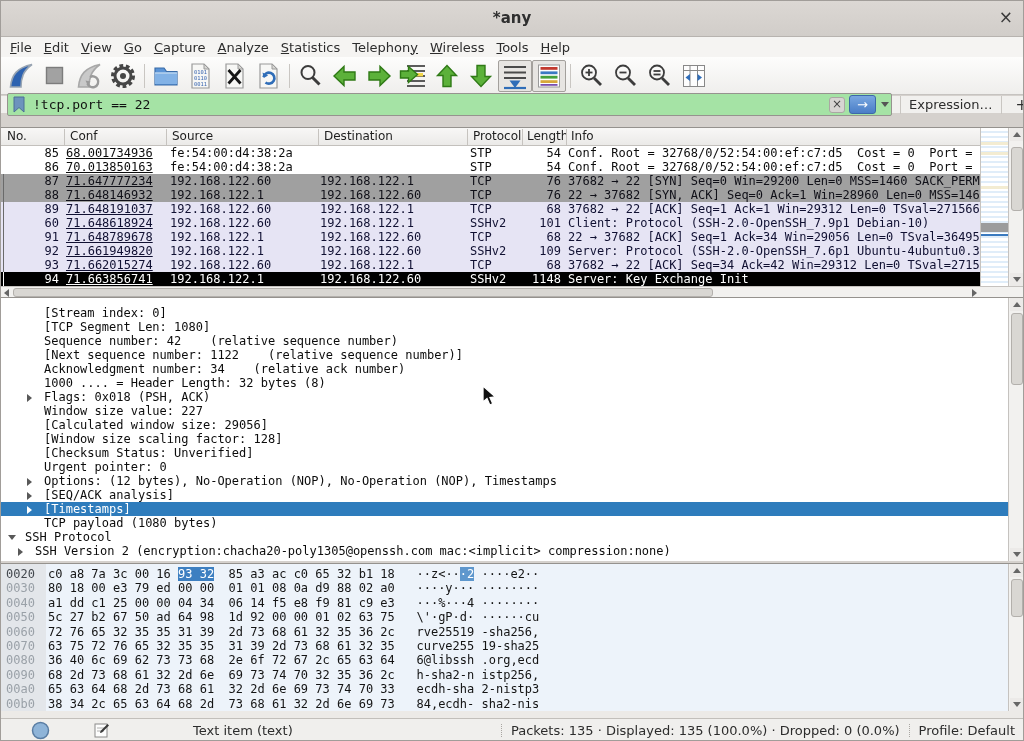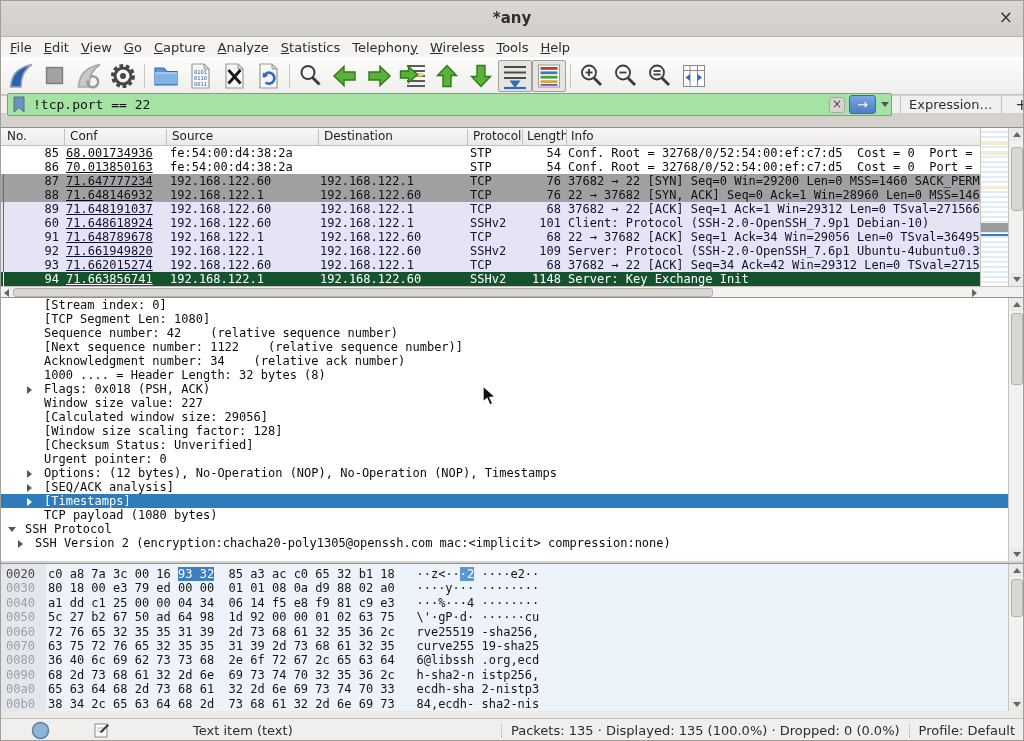--- a/index.html
+++ b/index.html
@@ -40,21 +40,21 @@
 
 .packetlist { position:absolute; top:127px; left:0; width:1024px; height:170px; background:#fff; border-top:1px solid #95928e; }
 .pl-header { position:absolute; top:0; left:0; width:980px; height:18px; background:linear-gradient(#f8f7f6,#ebeae8); border-bottom:1px solid #c3c0bc; font-size:12px; color:#1e1e1e; }
 .pl-header .hcell { position:absolute; top:1px; height:16px; line-height:15px; padding-left:4px; border-right:1px solid #c6c3bf; overflow:hidden; font-family:"DejaVu Sans",sans-serif; }
 .pl-rows { position:absolute; top:18px; left:0; width:980px; height:140px; overflow:hidden; }
 .prow { position:relative; height:14px; font-size:12px; line-height:14px; white-space:pre; color:#101022; }
 .prow .cell { position:absolute; top:0; height:14px; overflow:hidden; }
 .prow.white { background:#fff; color:#0c0c0c; }
 .prow.gray { background:#a0a0a0; color:#101018; }
 .prow.lav { background:#e6e4f4; color:#101032; }
-.prow.sel { background:#14532d; color:#fff; }
+.prow.sel { background:#000000; color:#fff; }
 .relline { position:absolute; left:3px; top:0; bottom:0; width:1px; background:#6a6a6a; }
 .prow.sel .relline { background:#fff; }
 .c-no { left:0; width:62px; text-align:right; padding-right:3px; }
 .c-time { left:66px; width:102px;text-decoration:underline; }
 .c-src { left:170px; width:148px; }
 .c-dst { left:320px; width:148px; }
 .c-proto { left:470px; width:52px; }
 .c-len { left:524px; width:40px; text-align:right; padding-right:3px; }
 .c-info { left:568px; width:412px; }
 .h-no { left:0; width:65px; padding-left:7px !important; }
@@ -79,21 +79,21 @@
 .sb-thumb { position:absolute; left:2px; width:12px; background:#d9d7d3; border:1px solid #b3b0ac; border-radius:3px; }
 .sbh { position:absolute; height:12px; background:#f2f1ef; border-top:1px solid #c5c2bf; }
 .sbh .sb-left { position:absolute; left:0; top:1px; width:12px; height:10px; display:flex; align-items:center; justify-content:center; }
 .sb-left:after { content:""; border-top:4px solid transparent; border-bottom:4px solid transparent; border-right:5px solid #666; }
 .sbh .sb-right { position:absolute; right:0; top:1px; width:12px; height:10px; display:flex; align-items:center; justify-content:center; }
 .sb-right:after { content:""; border-top:4px solid transparent; border-bottom:4px solid transparent; border-left:5px solid #666; }
 .sbh .sbh-thumb { position:absolute; top:1px; height:9px; background:#d9d7d3; border:1px solid #b3b0ac; border-radius:3px; }
 .sb-corner { position:absolute; background:#f2f1ef; border-top:1px solid #c5c2bf; }
 
 
-.details { position:absolute; top:297px; left:0; width:1024px; height:264px; background:#fff; border-top:1px solid #95928e; overflow:hidden; padding-top:0; }
+.details { position:absolute; top:297px; left:0; width:1024px; height:264px; background:#fff; border-top:1px solid #95928e; overflow:hidden; padding-top:8px; }
 .dline { position:relative; height:14px; font-size:12px; line-height:14px; white-space:pre; color:#0c0c0c; width:1008px; }
 .dline.sel { background:#2e7cbc; color:#fff; }
 .dline .txt { position:absolute; top:0; }
 .arr { position:absolute; top:4px; width:0; height:0; }
 .arr.right { border-top:4px solid transparent; border-bottom:4px solid transparent; border-left:5px solid #585858; }
 .arr.down { border-left:4px solid transparent; border-right:4px solid transparent; border-top:5px solid #585858; margin-top:1px; }
 .dline.sel .arr.right { border-left-color:#fff; }
 
 
 .hexpane { position:absolute; top:563px; left:0; width:1024px; height:148px; background:#edf3fa; border-top:1px solid #95928e; overflow:hidden; padding-top:3px; }

